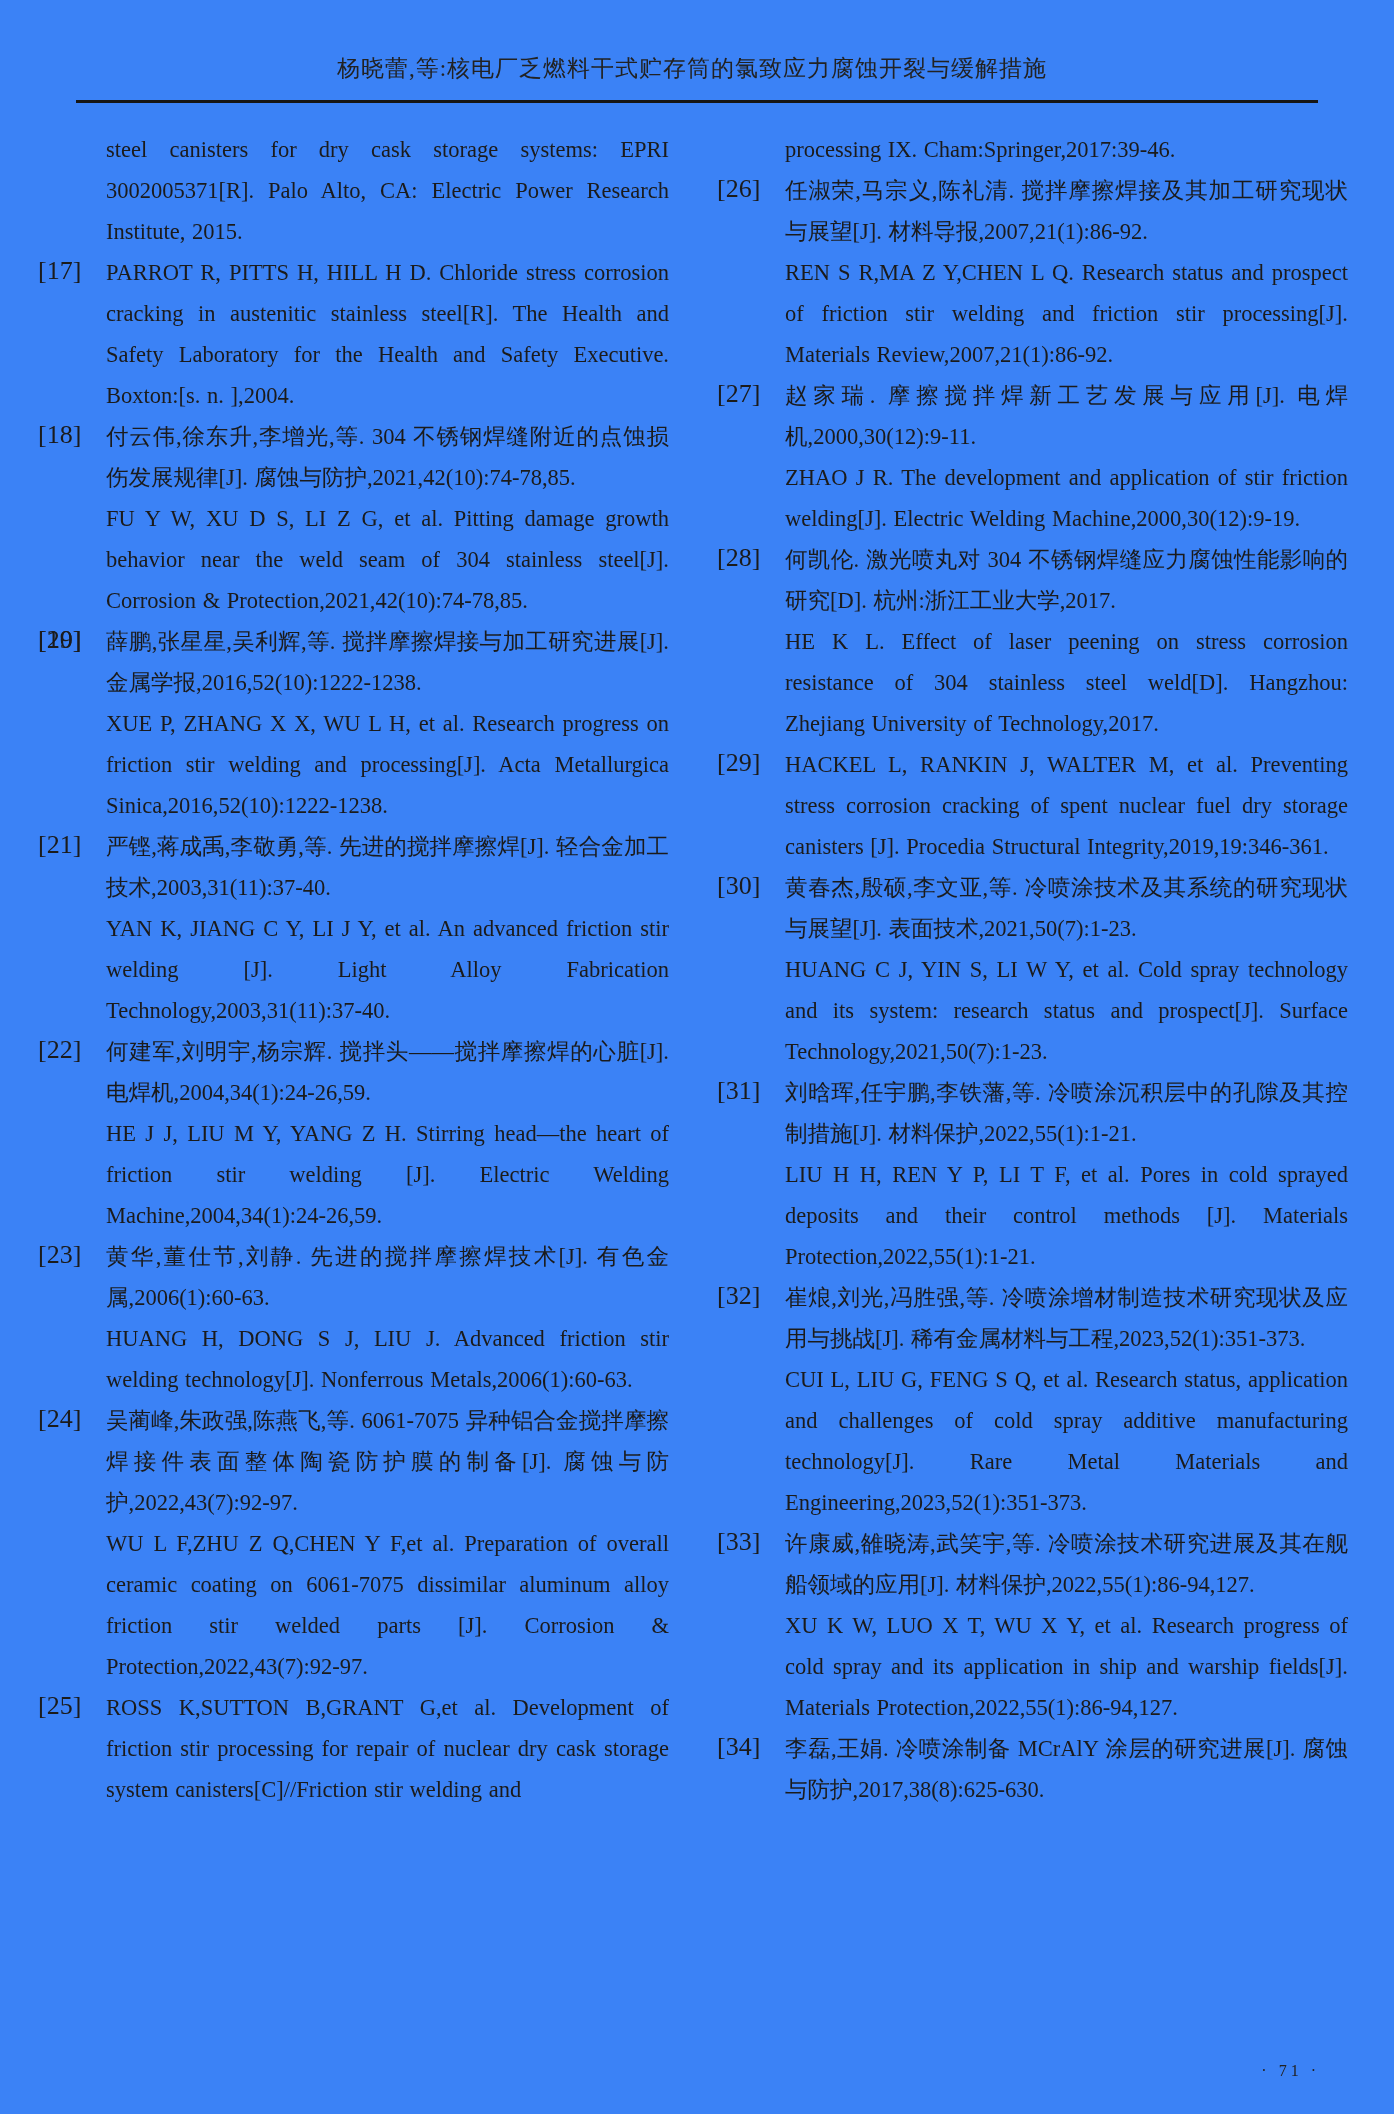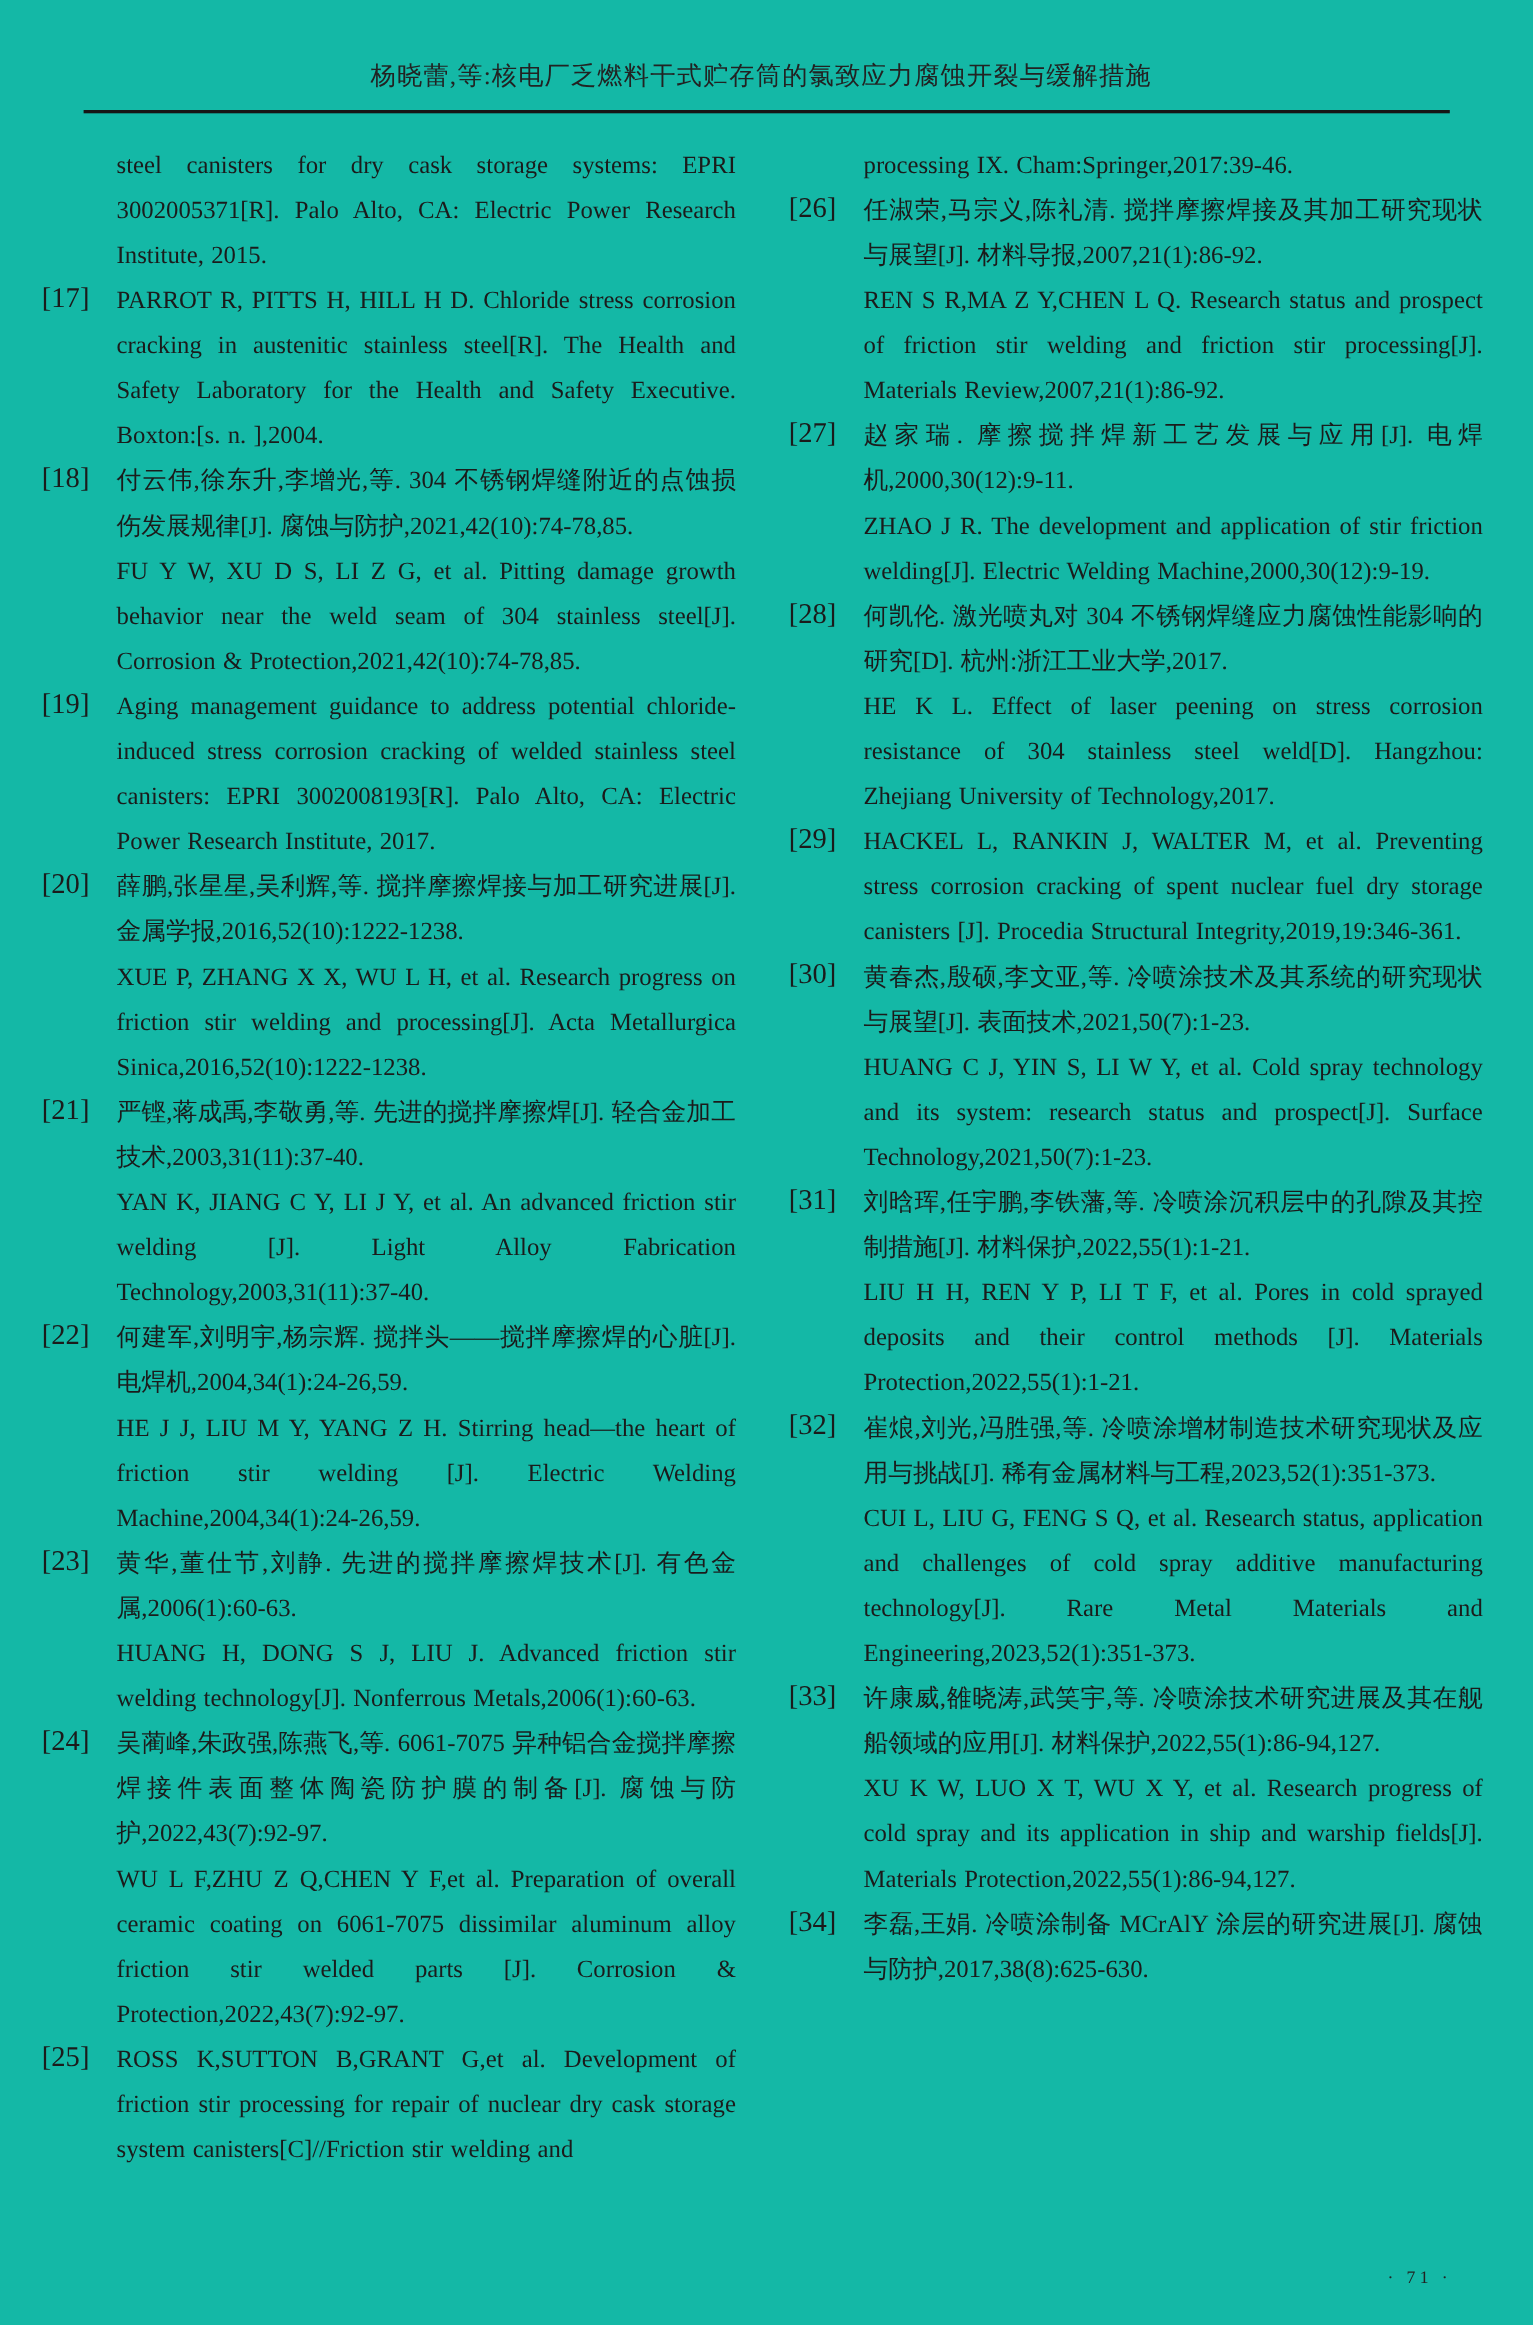--- a/index.html
+++ b/index.html
@@ -5,21 +5,21 @@
   html, body {
     margin: 0;
     padding: 0;
     background: #e8e8e8;
   }
   .page {
     position: relative;
     width: 1394px;
     height: 2114px;
     margin: 0 auto;
-    background: #14b8a6;
+    background: #3b82f6;
     color: #1b1b1b;
     font-family: "Liberation Serif", "DejaVu Serif", serif;
     overflow: hidden;
     box-sizing: border-box;
     padding: 52px 46px 0 36px;
   }
   .running-head {
     text-align: center;
     font-size: 23px;
     line-height: 34px;
@@ -89,21 +89,20 @@
           <span class="ref-label">[17]</span>
           <p class="ref-para">PARROT R, PITTS H, HILL H D. Chloride stress corrosion cracking in austenitic stainless steel[R]. The Health and Safety Laboratory for the Health and Safety Executive. Boxton:[s. n. ],2004.</p>
         </div>
         <div class="ref">
           <span class="ref-label">[18]</span>
           <p class="ref-para">付云伟,徐东升,李增光,等. 304 不锈钢焊缝附近的点蚀损伤发展规律[J]. 腐蚀与防护,2021,42(10):74-78,85.</p>
           <p class="ref-para">FU Y W, XU D S, LI Z G, et al. Pitting damage growth behavior near the weld seam of 304 stainless steel[J]. Corrosion &amp; Protection,2021,42(10):74-78,85.</p>
         </div>
         <div class="ref">
           <span class="ref-label">[19]</span>
-          <p class="ref-para">Aging management guidance to address potential chloride-induced stress corrosion cracking of welded stainless steel canisters: EPRI 3002008193[R]. Palo Alto, CA: Electric Power Research Institute, 2017.</p>
         </div>
         <div class="ref">
           <span class="ref-label">[20]</span>
           <p class="ref-para">薛鹏,张星星,吴利辉,等. 搅拌摩擦焊接与加工研究进展[J]. 金属学报,2016,52(10):1222-1238.</p>
           <p class="ref-para">XUE P, ZHANG X X, WU L H, et al. Research progress on friction stir welding and processing[J]. Acta Metallurgica Sinica,2016,52(10):1222-1238.</p>
         </div>
         <div class="ref">
           <span class="ref-label">[21]</span>
           <p class="ref-para">严铿,蒋成禹,李敬勇,等. 先进的搅拌摩擦焊[J]. 轻合金加工技术,2003,31(11):37-40.</p>
           <p class="ref-para">YAN K, JIANG C Y, LI J Y, et al. An advanced friction stir welding [J]. Light Alloy Fabrication Technology,2003,31(11):37-40.</p>

